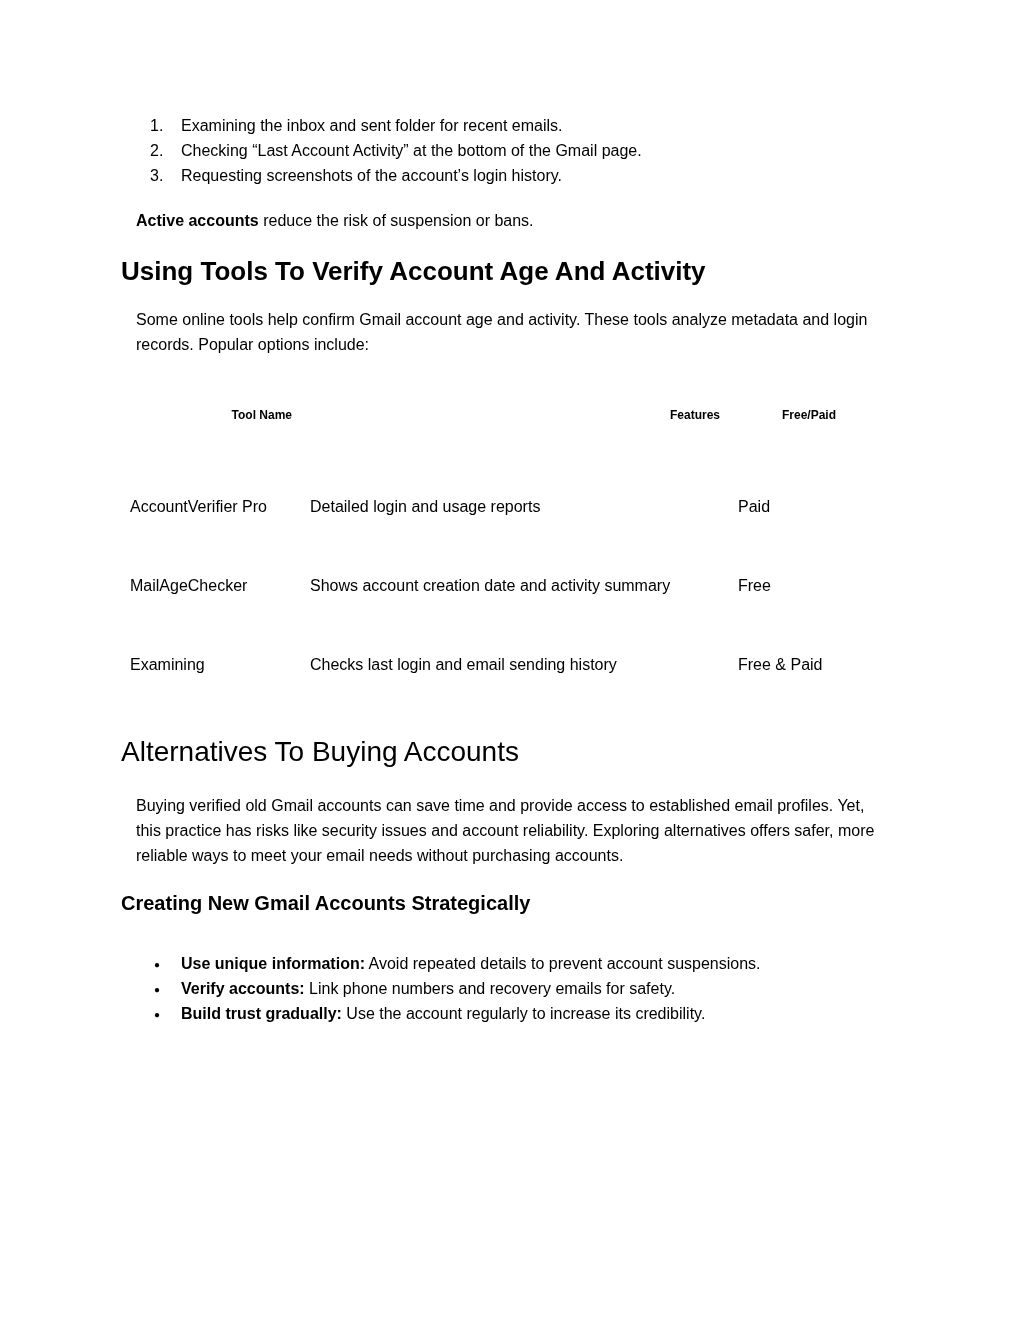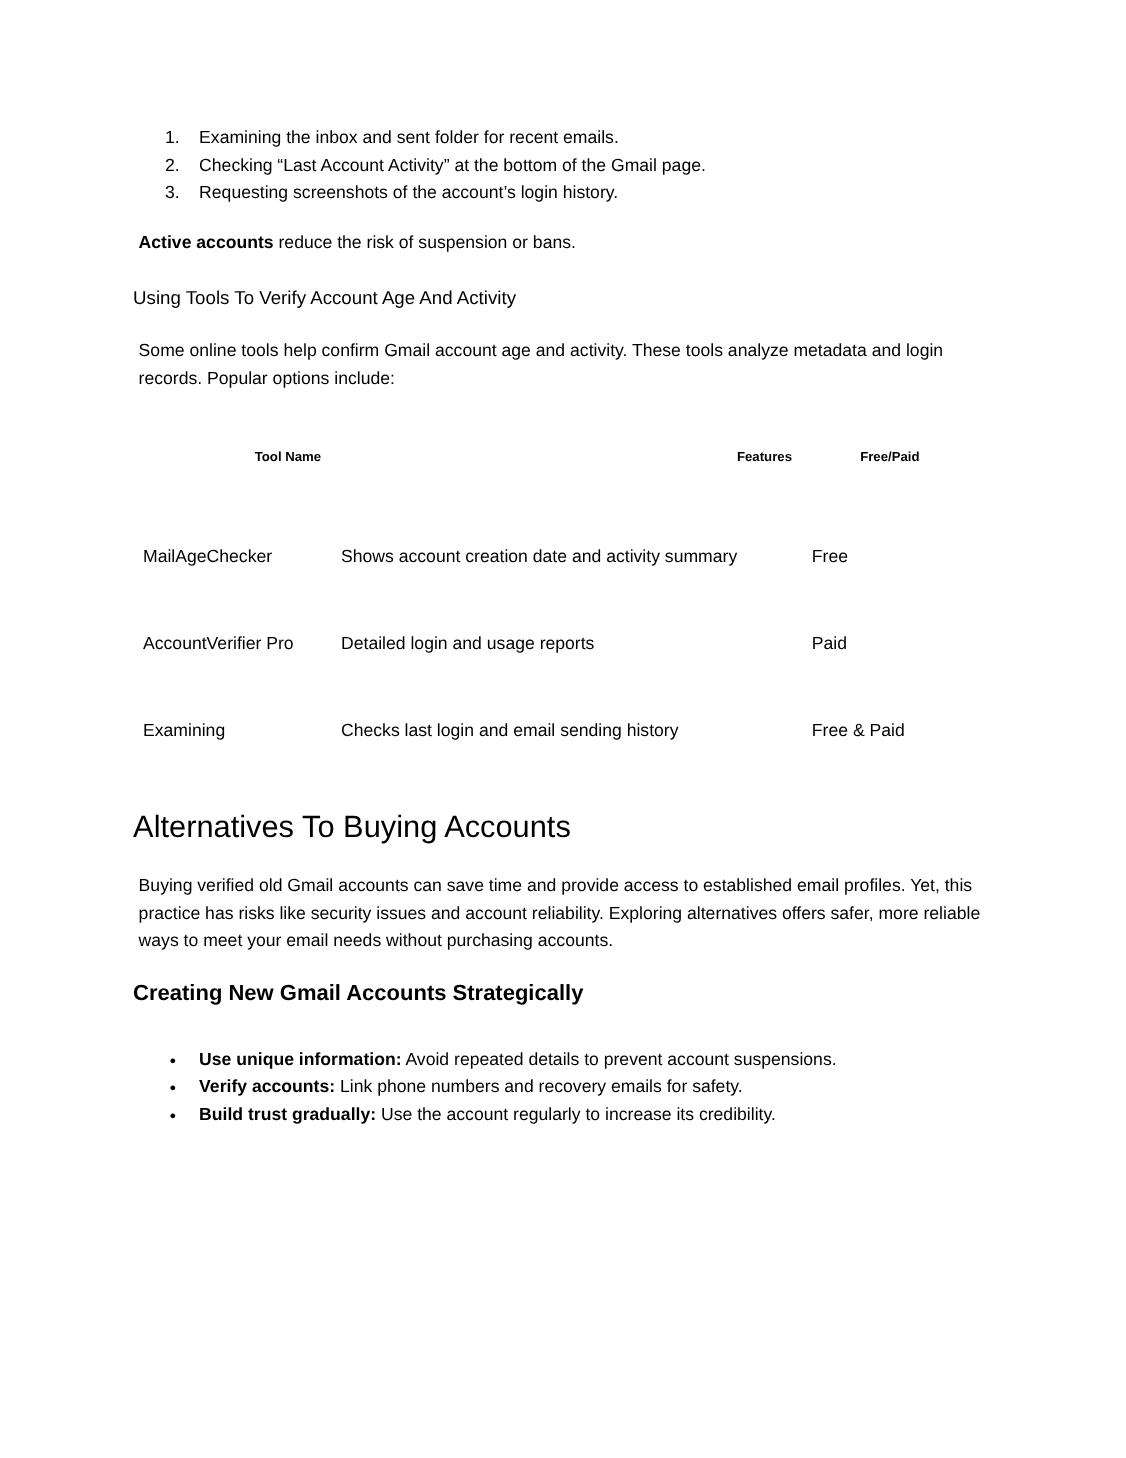--- a/index.html
+++ b/index.html
@@ -13,21 +13,21 @@
     font-family: "Liberation Sans", "DejaVu Sans", sans-serif;
     color: #000000;
     -webkit-font-smoothing: antialiased;
   }
   .page {
     box-sizing: border-box;
     width: 1024px;
     padding: 113px 121px 60px 121px;
   }
   p {
-    margin: 5px;
+    margin: 15px;
     font-size: 16px;
     line-height: 25px;
   }
   
   ol.numbered {
     list-style: none;
     margin: 0 0 20px 0;
     padding: 0;
   }
   ol.numbered li {
@@ -42,23 +42,23 @@
     top: 0;
   }
   
   h1.doc-h1 {
     font-size: 28px;
     line-height: 34px;
     font-weight: 400;
     margin: 28px 0 24px 0;
   }
   h2.doc-h2 {
-    font-size: 17px;
+    font-size: 26px;
     line-height: 28px;
-    font-weight: 400;
+    font-weight: 700;
     margin: 24px 0 22px 0;
   }
   h3.doc-h3 {
     font-size: 20px;
     line-height: 26px;
     font-weight: 700;
     margin: 22px 0 35px 0;
   }
   .b { font-weight: 700; }
   
@@ -143,28 +143,28 @@
     </colgroup>
     <thead>
       <tr>
         <th>Tool Name</th>
         <th>Features</th>
         <th>Free/Paid</th>
       </tr>
     </thead>
     <tbody>
       <tr>
+        <td>AccountVerifier Pro</td>
+        <td class="col-features">Detailed login and usage reports</td>
+        <td>Paid</td>
+      </tr>
+      <tr>
         <td>MailAgeChecker</td>
         <td class="col-features">Shows account creation date and activity summary</td>
         <td>Free</td>
-      </tr>
-      <tr>
-        <td>AccountVerifier Pro</td>
-        <td class="col-features">Detailed login and usage reports</td>
-        <td>Paid</td>
       </tr>
       <tr>
         <td>Examining</td>
         <td class="col-features">Checks last login and email sending history</td>
         <td>Free &amp; Paid</td>
       </tr>
     </tbody>
   </table>
 
 

